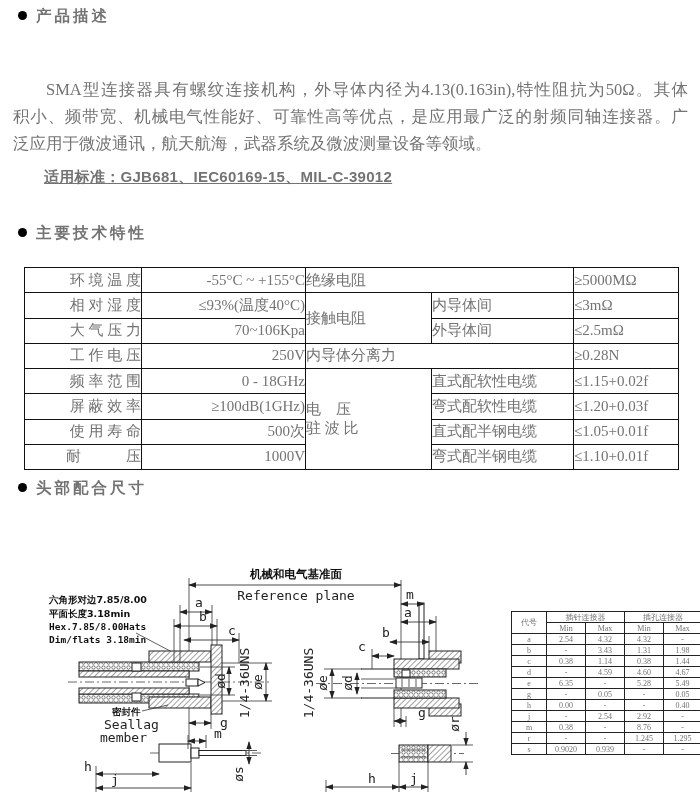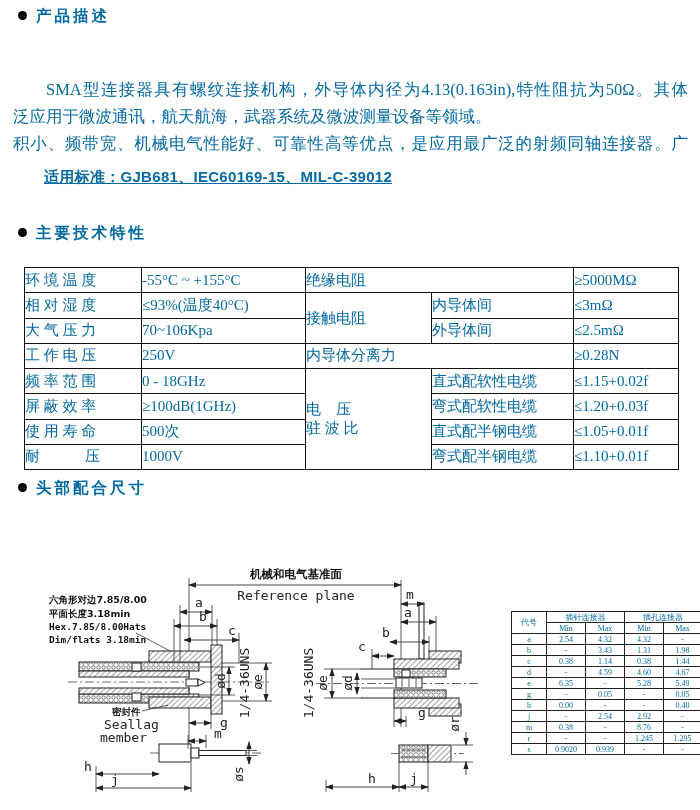--- a/index.html
+++ b/index.html
@@ -1,37 +1,37 @@
 <!DOCTYPE html>
 <html><head>
 <meta charset="utf-8">
 <style>
   html,body{margin:0;padding:0;background:#fff;}
   .page{position:relative;width:700px;height:810px;background:#fff;overflow:hidden;
-        font-family:"Liberation Serif","DejaVu Serif",serif;color:#0369a1;}
+        font-family:"Liberation Serif","DejaVu Serif",serif;color:#737373;}
   
   .heading{position:absolute;left:18px;font-size:15.5px;font-weight:bold;letter-spacing:3px;
            font-family:"DejaVu Sans",sans-serif;white-space:nowrap;}
   .bullet{display:inline-block;width:9px;height:9px;border-radius:50%;background:#000;
           margin-right:9px;vertical-align:1px;}
   .h1{top:6px}.h2{top:223px}.h3{top:478px}
   
   .para{position:absolute;left:13px;top:56px;width:675px;font-size:16.5px;line-height:27px;}
   .pline{white-space:normal;}
   .pline.j{text-align:justify;text-align-last:justify;}
   .pline.indent{text-indent:33px;margin-top:20px;}
   .standards{position:absolute;left:44px;top:168px;font-size:15px;font-weight:600;
              font-family:"Liberation Sans","DejaVu Sans",sans-serif;letter-spacing:.3px;text-decoration:underline;}
   
   table.spec{position:absolute;left:24px;top:267px;width:654px;height:203px;
              border-collapse:collapse;table-layout:fixed;font-size:15px;}
   table.spec td{border:1.6px solid #111;padding:0;text-align:left;vertical-align:middle;
                 overflow:hidden;white-space:nowrap;}
   table.spec tr{height:25px;}
-  table.spec td.lt{text-align:left;padding-left:0;}
+  table.spec td.lt{text-align:right;padding-left:0;}
   .vswr div{line-height:19px;}
   
   .drawing{position:absolute;left:16px;top:545px;width:700px;height:265px;}
   .drawing svg{position:absolute;left:0;top:0;}
   .s{stroke:#222;stroke-width:1;fill:none;}
   .white{stroke:#222;stroke-width:1;fill:#fff;}
   .hatchf{stroke:#222;stroke-width:1;fill:url(#hatch);}
   .braidf{stroke:#222;stroke-width:1;fill:url(#braid);}
   .dl{stroke:#333;stroke-width:.9;fill:none;}
   .thin{stroke:#333;stroke-width:.8;fill:none;}
@@ -50,22 +50,22 @@
 <body>
 
 <div class="page">
 
   <div class="heading h1">
     <span class="bullet"></span><span>产品描述</span>
   </div>
 
   <div class="para">
     <div class="pline j indent">SMA型连接器具有螺纹连接机构，外导体内径为4.13(0.163in),特性阻抗为50Ω。其体</div>
+    <div class="pline j">积小、频带宽、机械电气性能好、可靠性高等优点，是应用最广泛的射频同轴连接器。广</div>
     <div class="pline">泛应用于微波通讯，航天航海，武器系统及微波测量设备等领域。</div>
-    <div class="pline j">积小、频带宽、机械电气性能好、可靠性高等优点，是应用最广泛的射频同轴连接器。广</div>
   </div>
 
   <div class="standards">适用标准：GJB681、IEC60169-15、MIL-C-39012</div>
 
   <div class="heading h2">
     <span class="bullet"></span><span>主要技术特性</span>
   </div>
 
   <table class="spec">
     <colgroup>

